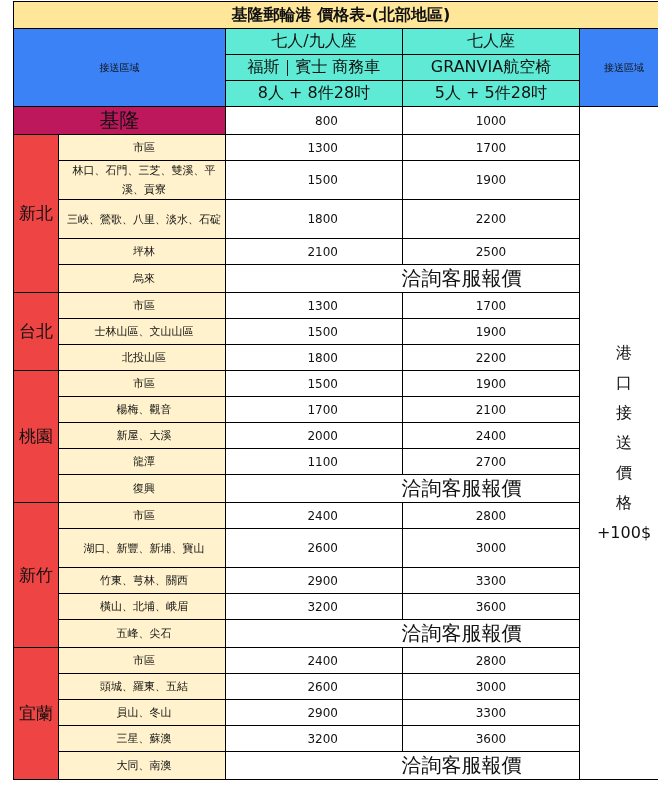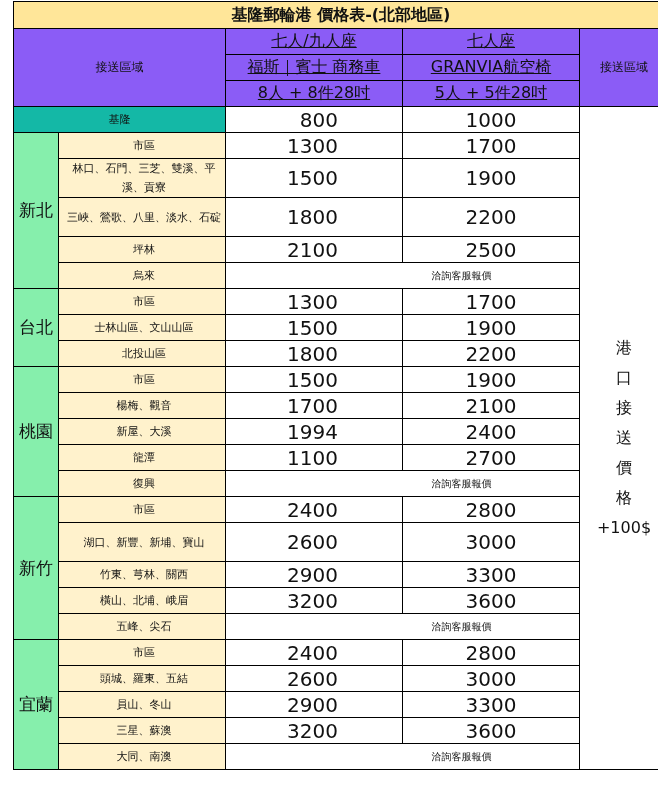--- a/index.html
+++ b/index.html
@@ -12,28 +12,28 @@
     }
     table.price-table td {
       border: 1.5px solid #000;
       padding: 0;
       text-align: center;
       vertical-align: middle;
       overflow: hidden;
       white-space: nowrap;
     }
     .title-cell { background: #ffe699; font-weight: bold; font-size: 16px; height: 26px; }
-    .hdr { background: #8b5cf6; font-size: 12px; }
-    .hdr-small { background: #8b5cf6; font-size: 16px; height: 25px; text-decoration: underline; }
-    .region { background: #86efac; font-size: 17px; }
-    .region-full { background: #14b8a6; font-size: 11px; }
+    .hdr { background: #3b82f6; font-size: 10px; }
+    .hdr-small { background: #5eead4; font-size: 16px; height: 25px; }
+    .region { background: #ef4444; font-size: 17px; }
+    .region-full { background: #be185d; font-size: 20px; }
     .sub { background: #fff2cc; font-size: 11px; text-align: left; padding-left: 4px !important; line-height: 19px; white-space: normal !important; }
-    .price { background: #ffffff; font-size: 20px; font-family: "DejaVu Sans", sans-serif; }
+    .price { background: #ffffff; font-size: 12px; font-family: "DejaVu Sans", sans-serif; }
     .price-left { text-align: right !important; padding-right: 64px !important; }
-    .inquiry { background: #ffffff; font-size: 10px; text-align: left; padding-left: 118px !important; font-family: Liberation Mono, monospace; }
+    .inquiry { background: #ffffff; font-size: 20px; text-align: left; padding-left: 118px !important; font-family: Liberation Mono, monospace; }
     .port-cell { background: #ffffff; font-size: 16px; line-height: 30px; }
     .port-cell span { display: block; }
     tr.r27 td { height: 25px; }
     tr.r40 td { height: 38px; margin-left: 23px; }
   </style>
 </head>
 <body>
 
 <table class="price-table">
   <colgroup>
@@ -122,21 +122,21 @@
         <td class="price price-left">1500</td>
         <td class="price">1900</td>
       </tr>
       <tr class="r27">
         <td class="sub">楊梅、觀音</td>
         <td class="price price-left">1700</td>
         <td class="price">2100</td>
       </tr>
       <tr class="r27">
         <td class="sub">新屋、大溪</td>
-        <td class="price price-left">1994</td>
+        <td class="price price-left">2000</td>
         <td class="price">2400</td>
       </tr>
       <tr class="r27">
         <td class="sub">龍潭</td>
         <td class="price price-left">1100</td>
         <td class="price">2700</td>
       </tr>
       <tr class="r27">
         <td class="sub">復興</td>
         <td colspan="2" class="inquiry">洽詢客服報價</td>

